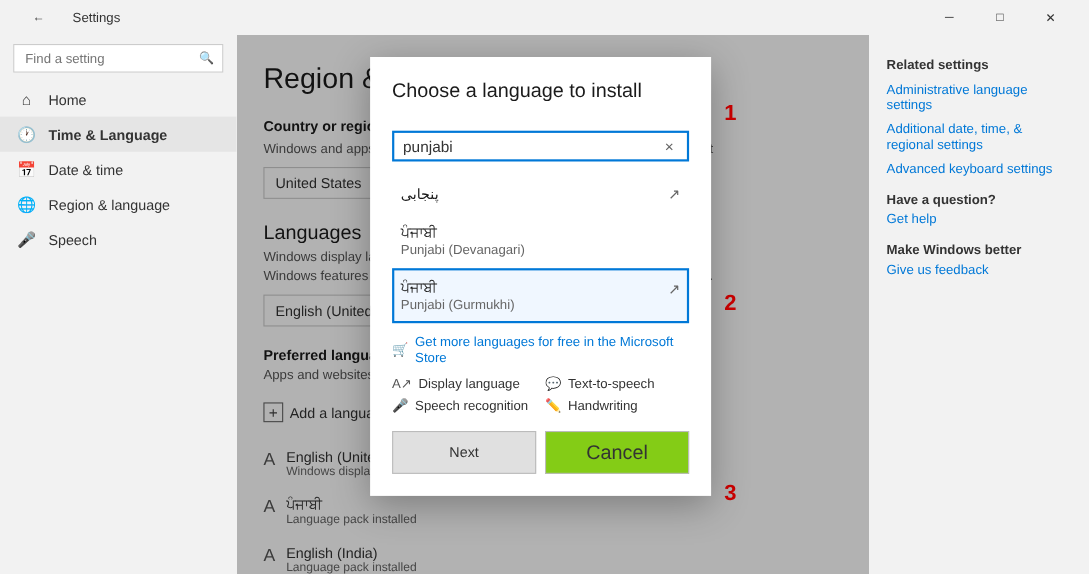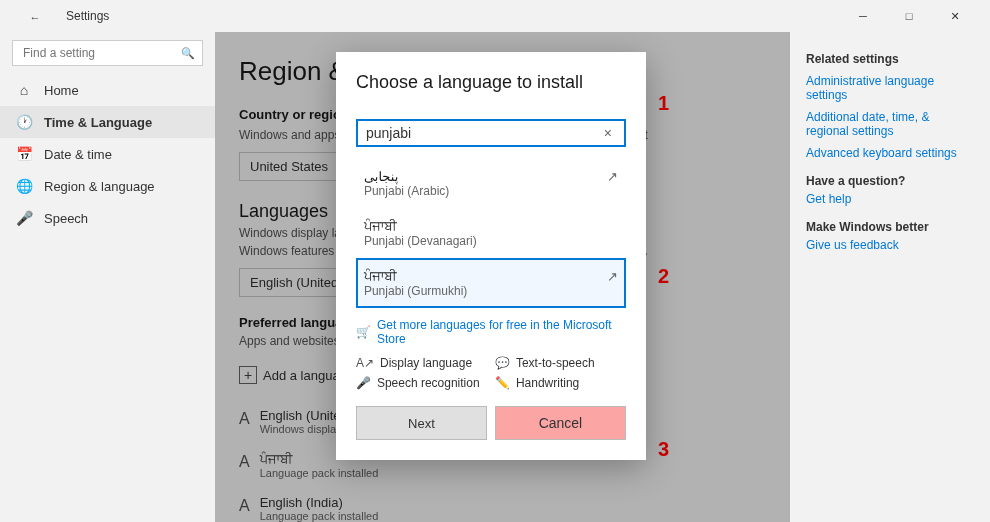--- a/index.html
+++ b/index.html
@@ -284,23 +284,23 @@
       padding: 8px;
       background: #e0e0e0;
       border: 1px solid #bbb;
       font-size: 13px;
       cursor: pointer;
       color: #333;
     }
     .modal-btn-cancel {
       flex: 1;
       padding: 8px;
-      background: #fca5a5;
+      background: #84cc16;
       border: 1px solid #bbb;
-      font-size: 14px;
+      font-size: 18px;
       cursor: pointer;
       color: #333;
     }
   </style>
 </head>
 <body>
 
 <div class="titlebar">
   <div class="titlebar-left">
     <button class="titlebar-btn">←</button>
@@ -398,21 +398,20 @@
         <div class="modal-search-box">
           <input class="modal-search-input" type="text" value="punjabi" style="">
           <span class="modal-search-clear">×</span>
         </div>
 
         <div class="lang-result">
           <div class="lang-result-header">
             <span class="lang-result-name">پنجابی</span>
             <span class="lang-result-icon">↗</span>
           </div>
-          <div class="lang-result-sub">Punjabi (Arabic)</div>
         </div>
 
         <div class="lang-result">
           <div class="lang-result-header">
             <span class="lang-result-name">ਪੰਜਾਬੀ</span>
           </div>
           <div class="lang-result-sub">Punjabi (Devanagari)</div>
         </div>
 
         <div class="lang-result selected">

